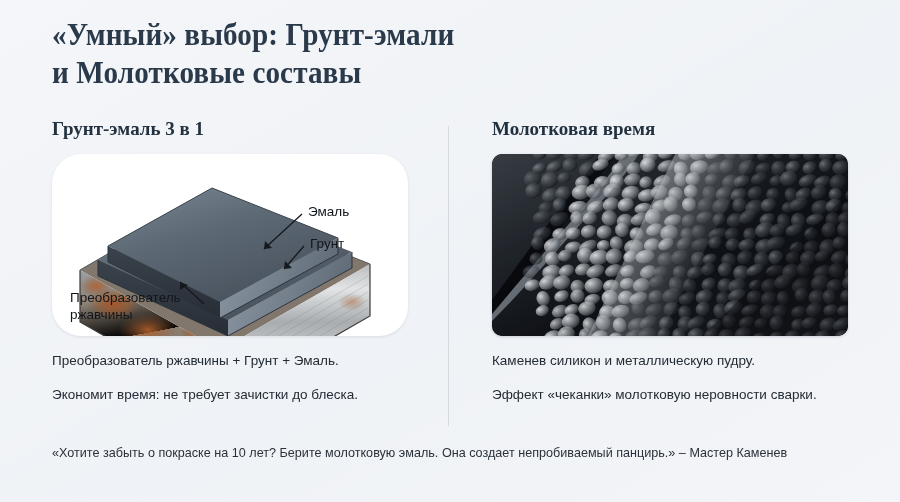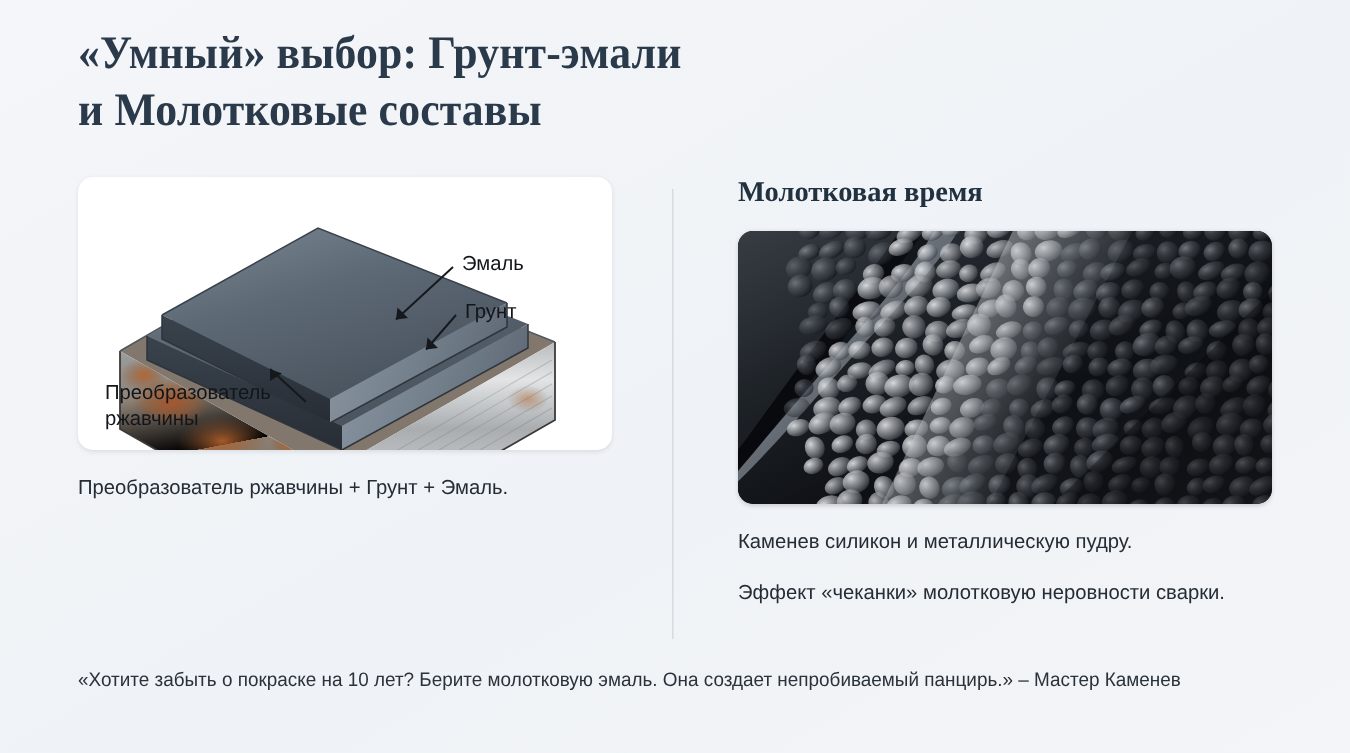--- a/index.html
+++ b/index.html
@@ -80,20 +80,21 @@
   .media {
     position: relative;
     width: 356px;
     height: 182px;
     border-radius: 10px;
     overflow: hidden;
   }
   .media-left {
     background: #ffffff;
     box-shadow: 0 1px 3px rgba(28,40,55,0.10);
+    border-radius: 29px;
   }
   .media-right {
     background: #11151a;
     box-shadow: 0 1px 3px rgba(28,40,55,0.18);
   }
   .media svg { display: block; width: 100%; height: 100%; }
 
   
   .bullets { margin-top: 16px; }
   .bullet {
@@ -129,20 +130,21 @@
     <div class="title-line">«Умный» выбор: Грунт-эмали</div>
     <div class="title-line">и Молотковые составы</div>
   </div>
 
   <div class="columns">
 
     <div class="divider"></div>
 
     <div class="col col-left">
 
+      <div class="col-heading">Грунт-эмаль 3 в 1</div>
 
       <div class="media media-left">
         <svg viewBox="0 0 356 182" xmlns="http://www.w3.org/2000/svg">
           <defs>
             <linearGradient id="topEnamel" x1="0" y1="0" x2="0.6" y2="1">
               <stop offset="0%" stop-color="#7c8794"></stop>
               <stop offset="45%" stop-color="#5d6975"></stop>
               <stop offset="100%" stop-color="#49535e"></stop>
             </linearGradient>
             <linearGradient id="stepFace" x1="0" y1="0" x2="1" y2="0.3">
@@ -239,20 +241,21 @@
 
           <text x="256" y="62" font-family="Liberation Sans, sans-serif" font-size="13.5" fill="#12161a">Эмаль</text>
           <text x="258" y="94" font-family="Liberation Sans, sans-serif" font-size="13.5" fill="#12161a">Грунт</text>
           <text x="18" y="148" font-family="Liberation Sans, sans-serif" font-size="13.5" fill="#12161a">Преобразователь</text>
           <text x="18" y="165" font-family="Liberation Sans, sans-serif" font-size="13.5" fill="#12161a">ржавчины</text>
         </svg>
       </div>
 
       <div class="bullets">
         <div class="bullet">Преобразователь ржавчины + Грунт + Эмаль.</div>
+        <div class="bullet">Экономит время: не требует зачистки до блеска.</div>
       </div>
     </div>
 
     <div class="col col-right">
 
       <div class="col-heading">Молотковая время</div>
 
       <div class="media media-right">
         <svg viewBox="0 0 356 182" xmlns="http://www.w3.org/2000/svg">
           <defs>

